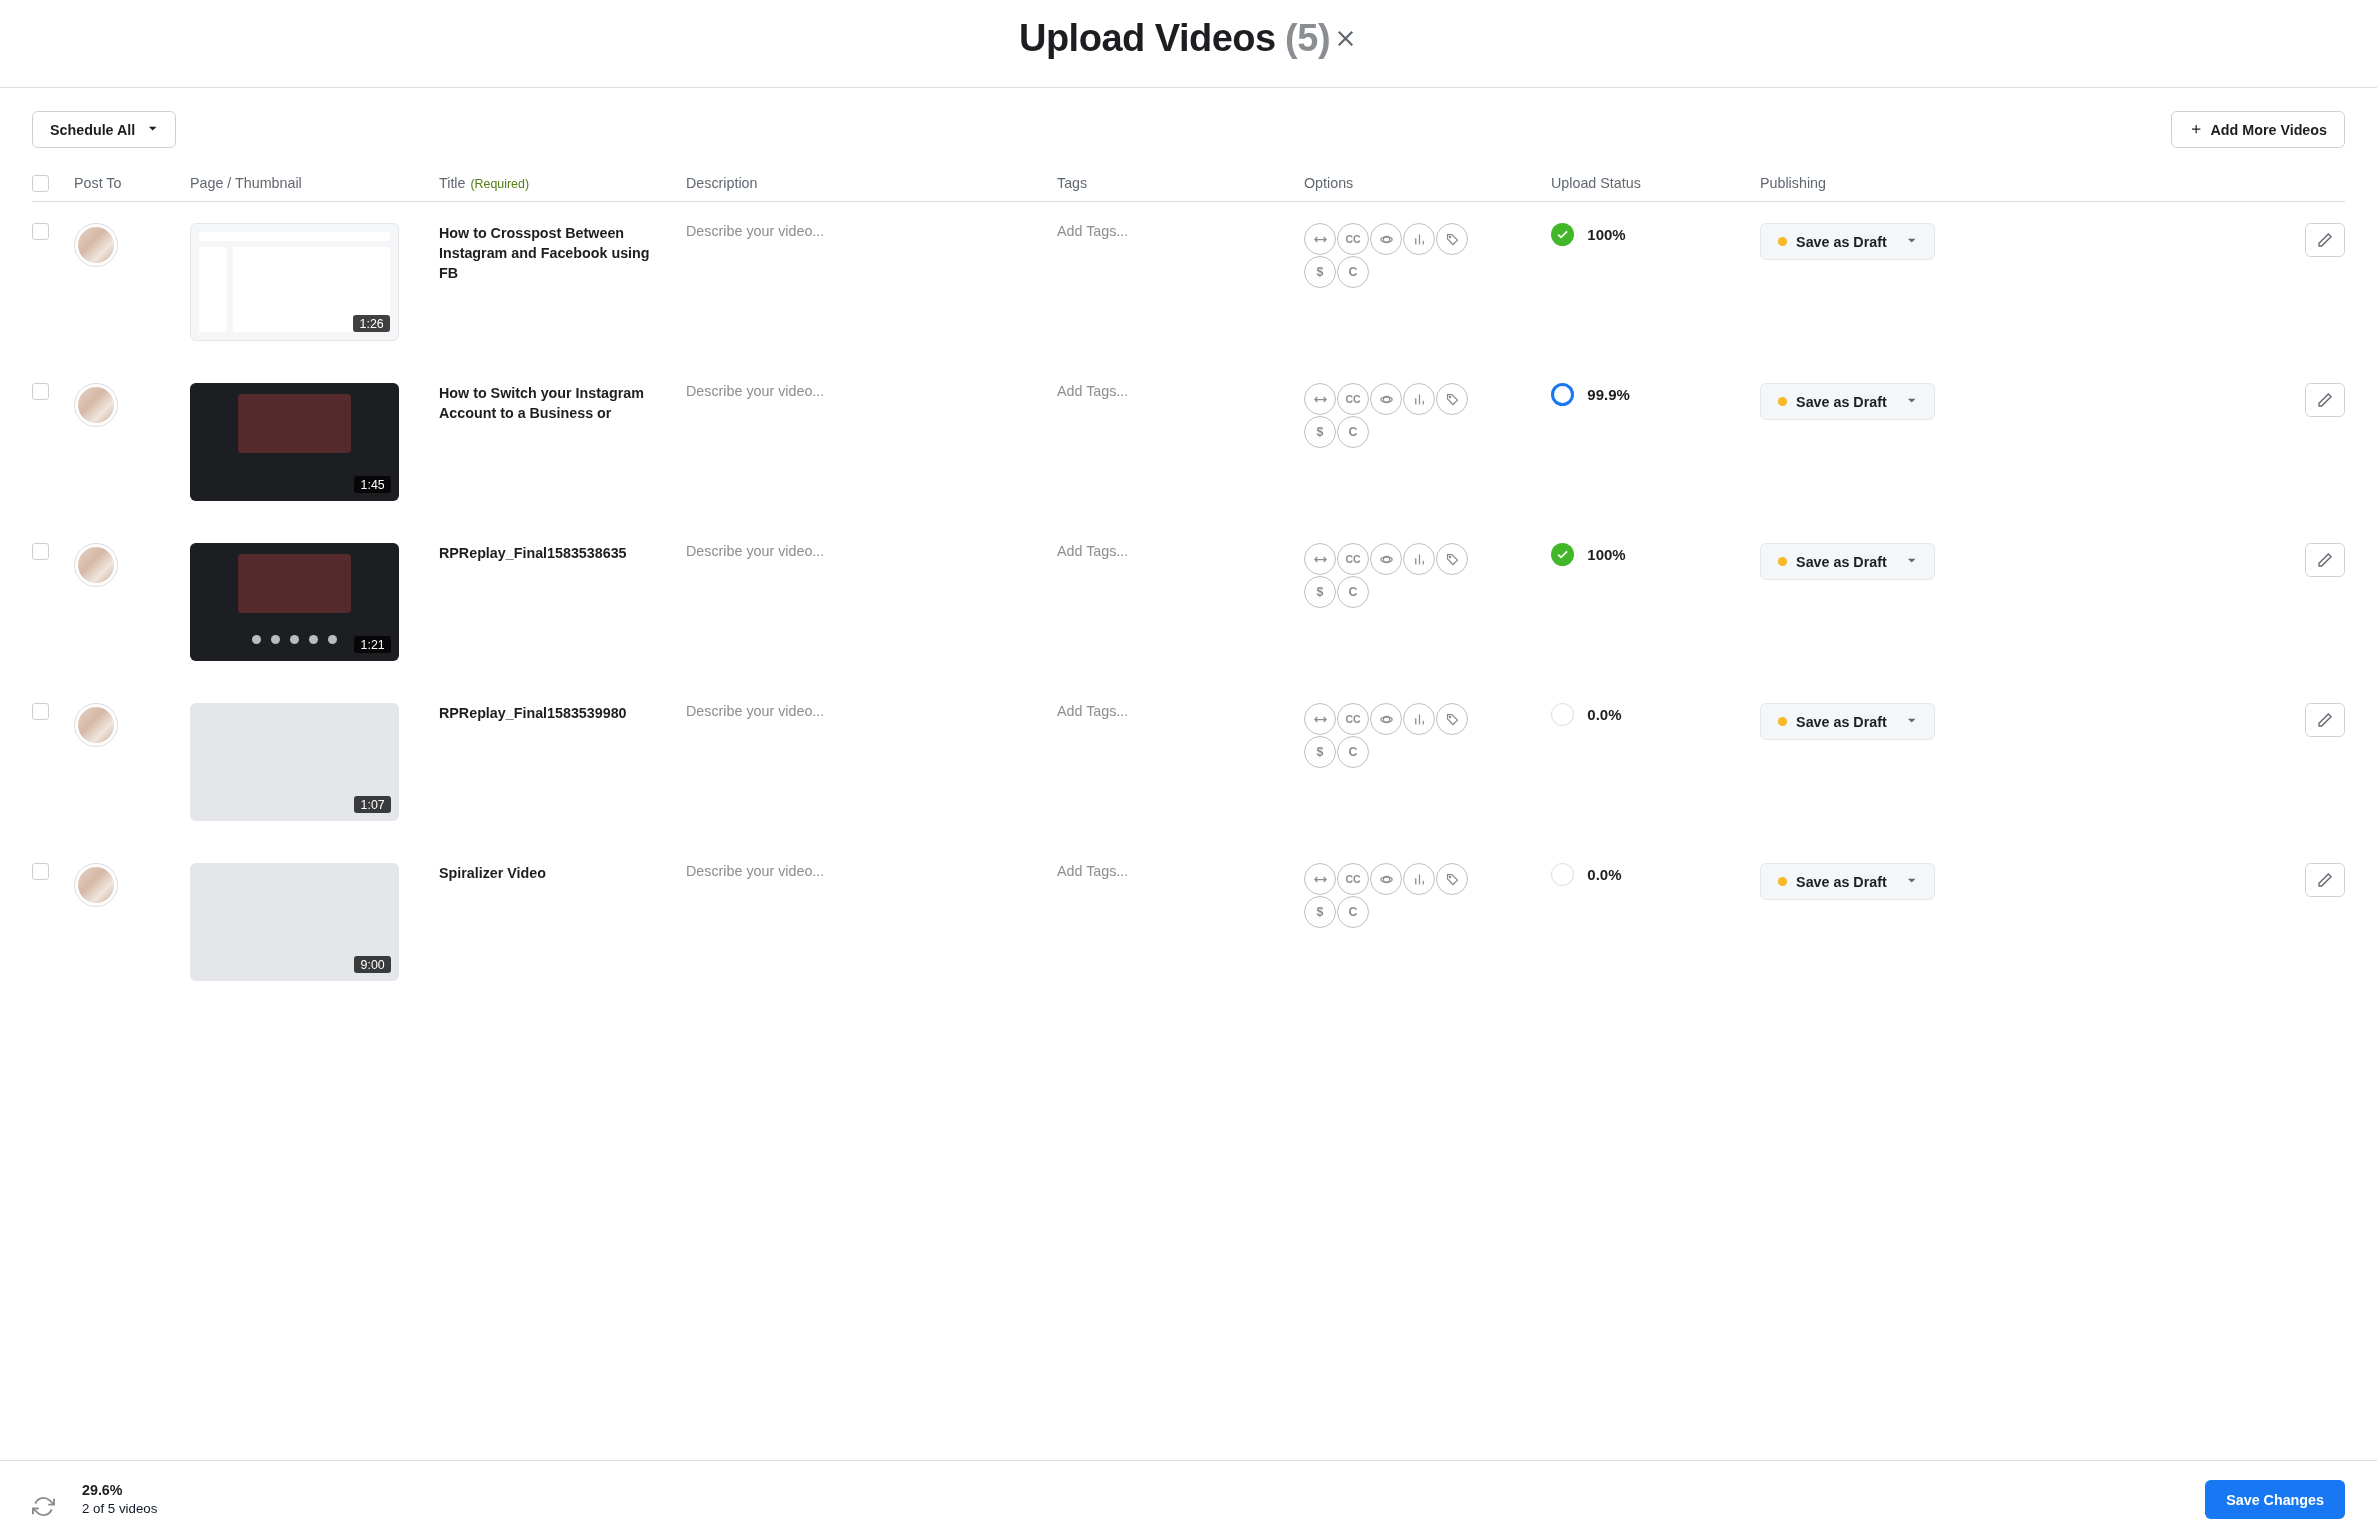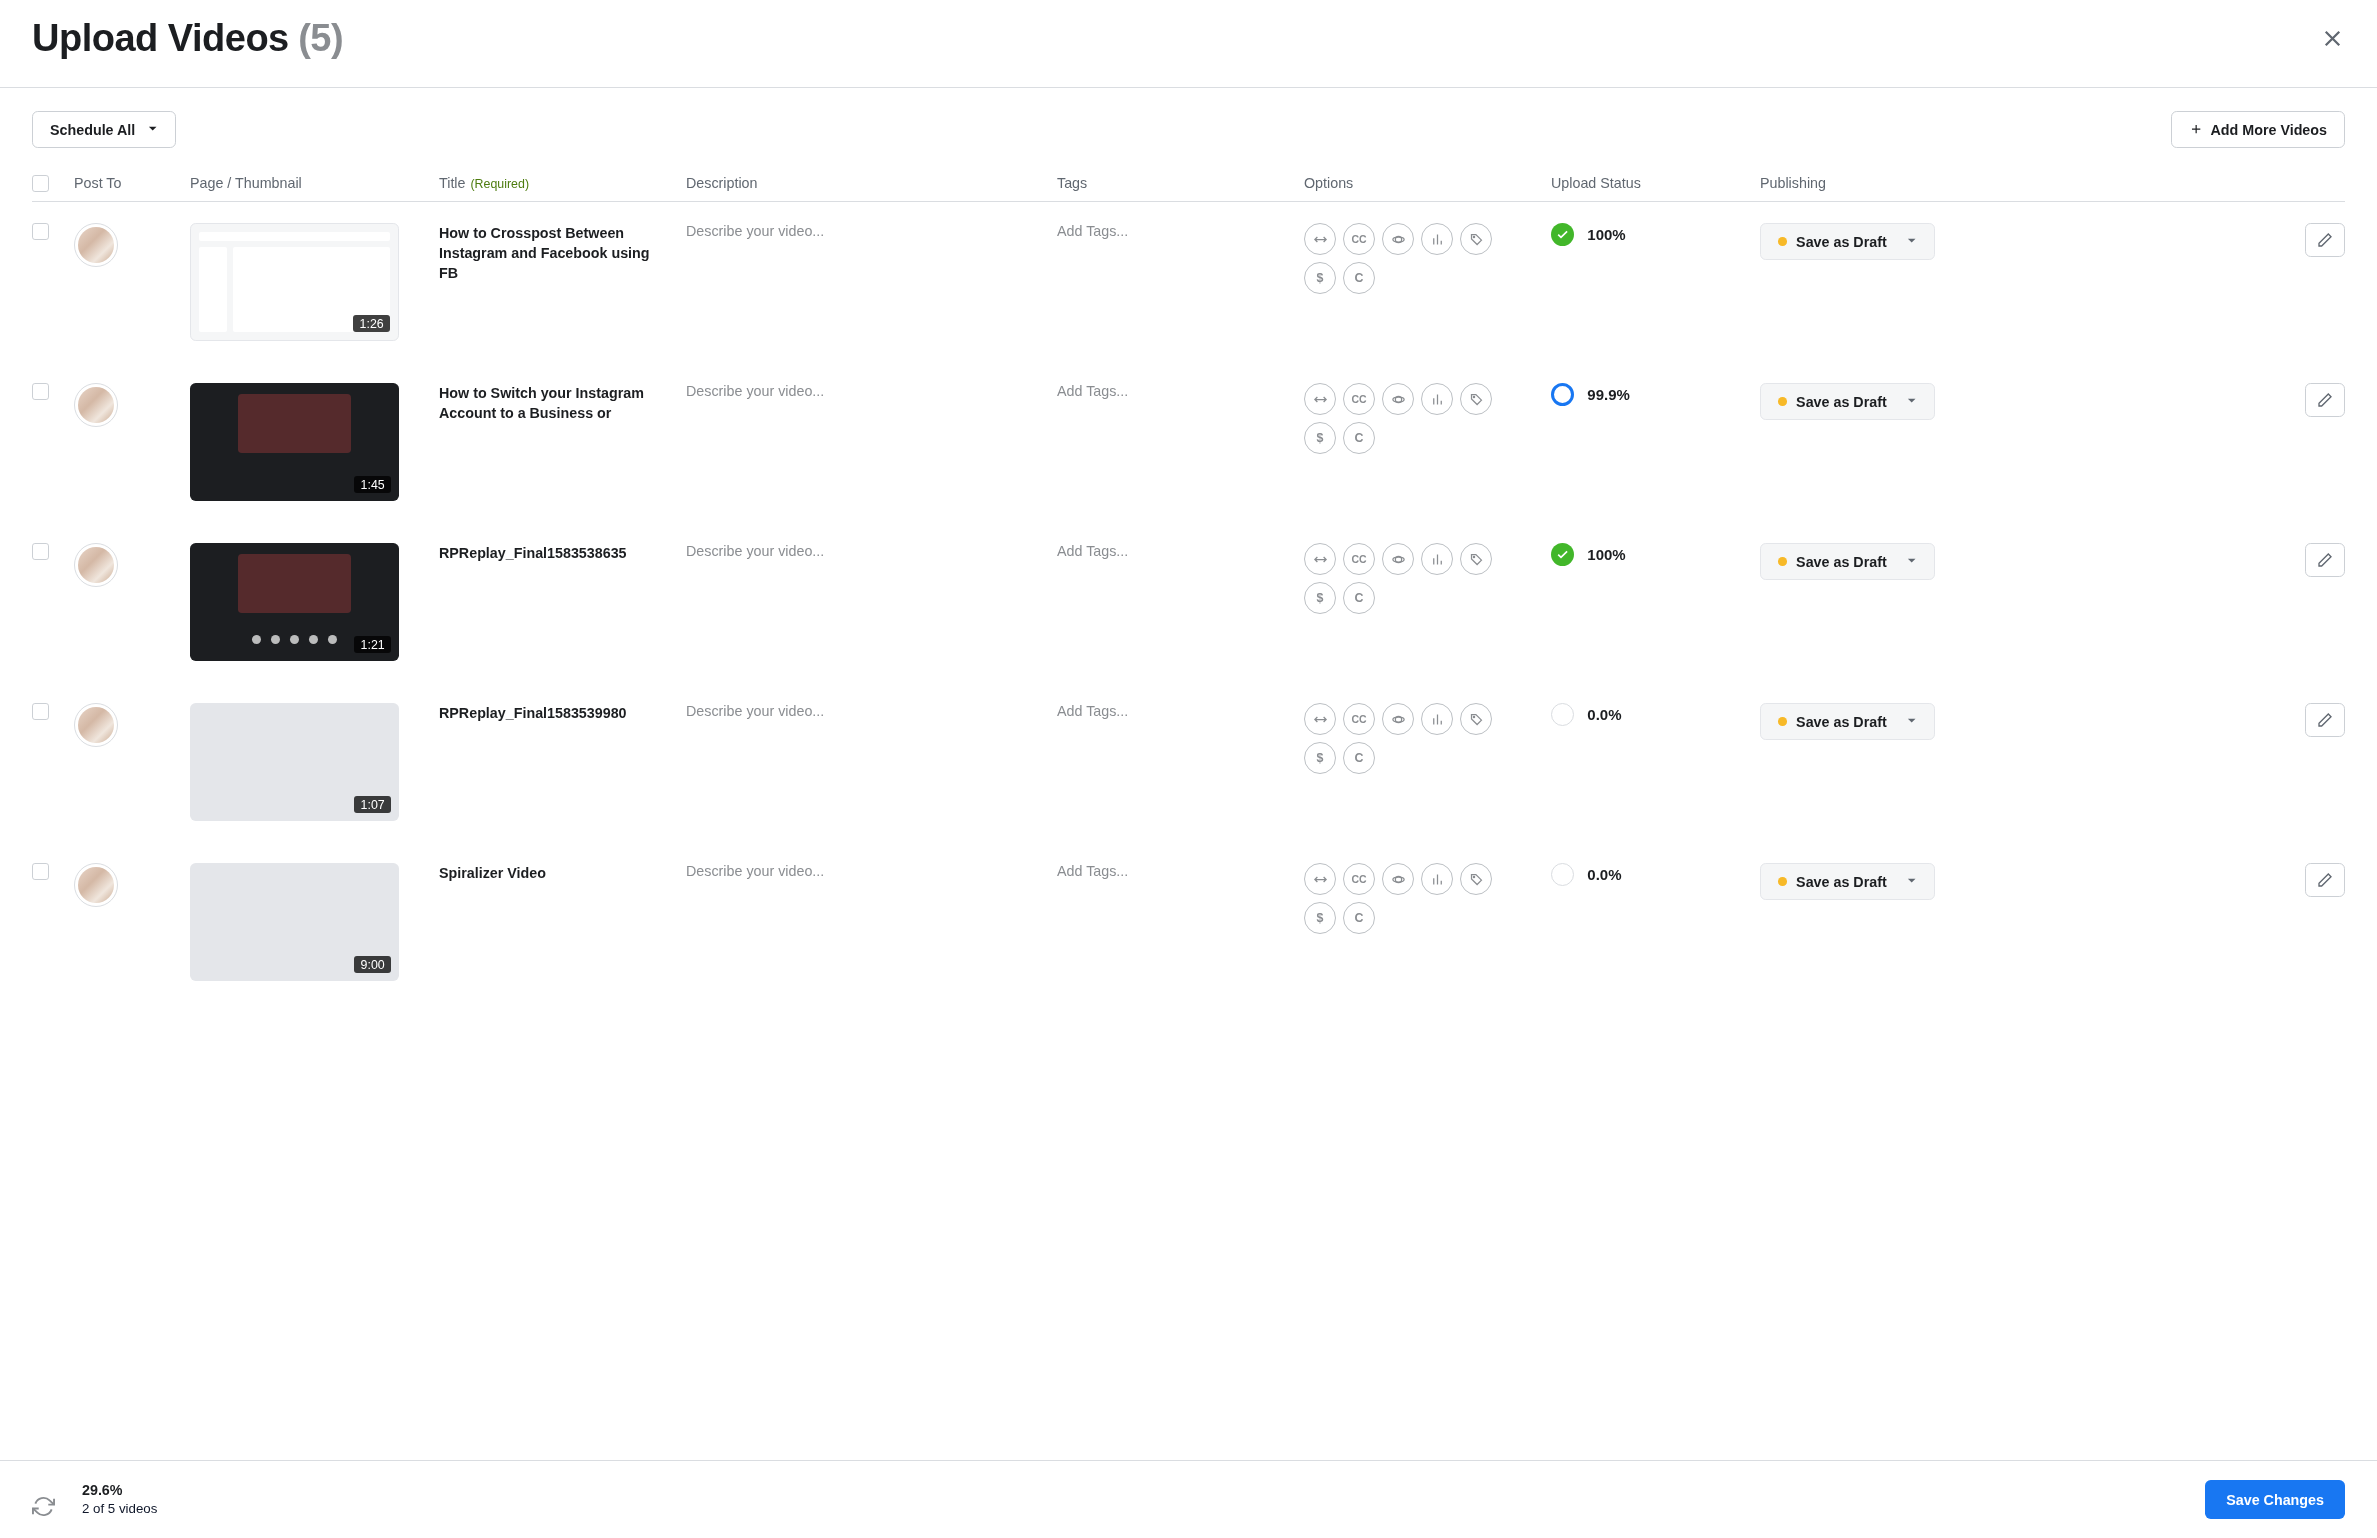--- a/index.html
+++ b/index.html
@@ -1,20 +1,20 @@
 <!DOCTYPE html>
 <html style="font-size:15px"><head>
 <meta charset="utf-8">
 <style>
 * { margin: 0; padding: 0; box-sizing: border-box; }
 body { font-family: -apple-system, BlinkMacSystemFont, "Segoe UI", Helvetica, Arial, sans-serif; background: #fff; color: #1c1e21; font-size: 13.3px; }
 
 .modal { width: 100%; height: 100vh; display: flex; flex-direction: column; }
 
-.header { display: flex; align-items: center; justify-content: space-between; padding: 17px 30px 27px 32px; border-bottom: 1px solid #dadde1; }
+.header { display: flex; align-items: center; justify-content: center; padding: 17px 30px 27px 32px; border-bottom: 1px solid #dadde1; }
 .header-title { font-size: 38px; font-weight: 700; letter-spacing: -0.5px; }
 .header-count { color: #8a8d91; font-weight: 700; margin-left: 5.7px; }
 .close-btn { width: 30px; height: 30px; display: flex; align-items: center; justify-content: center; cursor: pointer; color: #606770; }
 .close-btn svg { width: 27px; height: 27px; }
 
 .toolbar { display: flex; justify-content: space-between; padding: 23px 32px 17px; }
 .btn { display: inline-flex; align-items: center; gap: 7.6px; padding: 9.5px 17px; border: 1px solid #ccd0d5; border-radius: 5.7px; background: #fff; font-size: 14.3px; font-weight: 600; color: #1c1e21; cursor: pointer; }
 .btn svg { width: 14.3px; height: 14.3px; }
 .btn .caret { margin-left: 3.8px; }
 
@@ -49,21 +49,21 @@
 .thumb-deco1 { position:absolute; top:7.6px; left:7.6px; right:7.6px; height:9.5px; background:#fff; border-radius:1.9px; }
 .thumb-deco2 { position:absolute; top:23px; left:7.6px; width:28.5px; bottom:7.6px; background: #fff; border-radius:1.9px;}
 .thumb-deco3 { position:absolute; top:23px; left:42px; right:7.6px; bottom:7.6px; background:#fff; border-radius:1.9px;}
 .thumb-dark-deco { position:absolute; top:11.4px; left:48px; right:48px; bottom:48px; background: rgba(255,80,80,0.25); border-radius:3.8px;}
 .thumb-dark-dots { position:absolute; bottom:17px; left:0; right:0; display:flex; justify-content:center; gap:9.5px;}
 .thumb-dark-dots span{ width:9.5px;height:9.5px;border-radius:50%;background:rgba(255,255,255,0.7);}
 
 .title-text { font-size: 14.3px; font-weight: 700; line-height: 1.4; color: #1c1e21; padding-right: 17px; max-height: 82px; overflow: hidden; }
 .placeholder { color: #8a8d91; font-size: 14.3px; }
 
-.options-grid { display: flex; flex-wrap: wrap; gap: 7px; width: 190px; text-align: center; }
+.options-grid { display: flex; flex-wrap: wrap; gap: 1px; width: 190px; text-align: center; }
 .opt-icon { width: 32px; height: 32px; border: 1.4px solid #bcc0c4; border-radius: 50%; display: flex; align-items: center; justify-content: center; color: #8a8d91; cursor: pointer; font-size: 11.4px; font-weight:600; }
 .opt-icon svg { width: 15px; height: 15px; stroke: #8a8d91; }
 
 .status { display: flex; align-items: center; gap: 13.3px; }
 .status-icon { width: 23px; height: 23px; border-radius: 50%; display: flex; align-items: center; justify-content: center; flex-shrink:0; }
 .status-icon.done { background: #42b72a; color: #fff; }
 .status-icon.progress { border: 3.3px solid #1877f2; background: #fff; }
 .status-icon.pending { border: 1.9px solid #dadde1; background: #fff; }
 .status-icon svg { width: 13.3px; height: 13.3px; }
 .status-text { font-size: 15px; font-weight: 700; }

